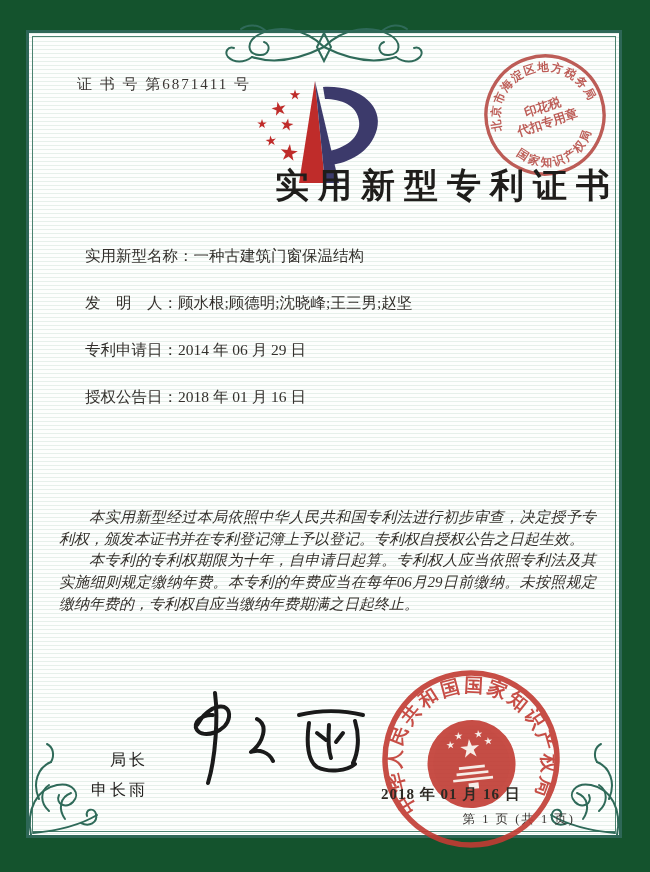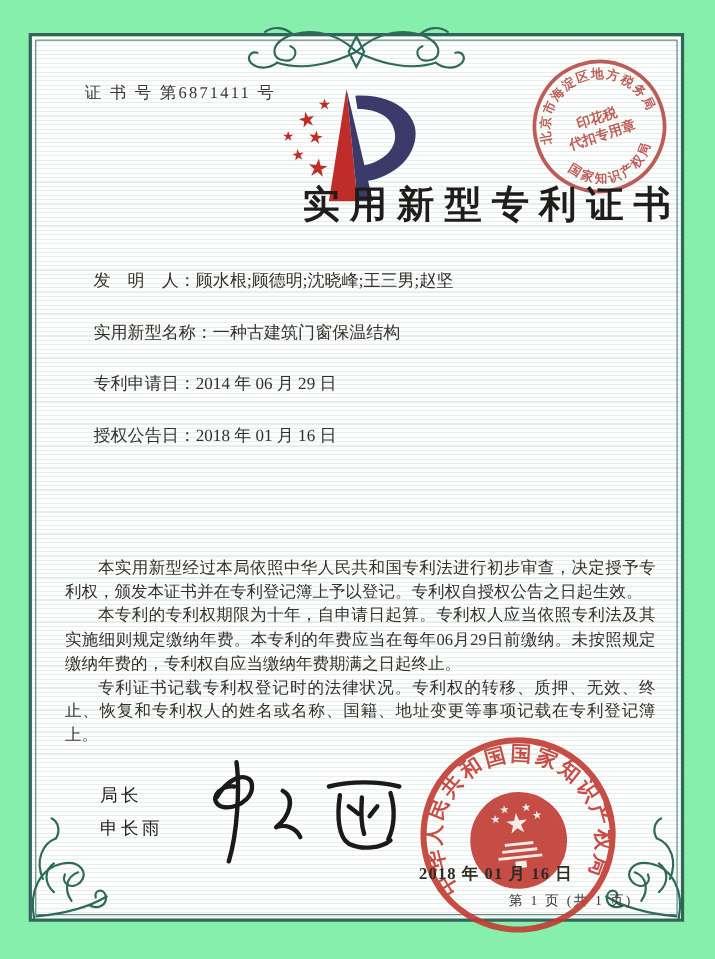--- a/index.html
+++ b/index.html
@@ -1,20 +1,20 @@
 <!DOCTYPE html>
 <html><head>
 <meta charset="utf-8">
 <style>
   html,body{margin:0;padding:0;}
   body{
     width:650px;height:872px;background:#ffffff;position:relative;overflow:hidden;
     font-family:"Liberation Serif","DejaVu Serif",serif;color:#2f2b28;
   }
-  .photo{position:absolute;inset:0;background:#86efac;}
+  .photo{position:absolute;inset:0;background:#14532d;}
   
   .cert{
     position:absolute;left:26px;top:30px;width:596px;height:808px;
     background-color:#fdfefd;
     background-image:repeating-linear-gradient(to bottom,
       rgba(125,175,150,0.18) 0px, rgba(125,175,150,0.18) 1px,
       rgba(255,255,255,0) 1px, rgba(255,255,255,0) 4px);
     border:3px solid #2e6757;
     box-sizing:border-box;
   }
@@ -27,23 +27,23 @@
     font-size:34px;font-weight:bold;letter-spacing:9px;color:#1f1d1b;white-space:pre;
   }
   .fields{position:absolute;left:56px;top:213px;right:30px;font-size:15.5px;color:#33302c;}
   .frow{height:47px;line-height:19px;white-space:pre;}
   .flabel{white-space:pre;}
   .fvalue{white-space:pre;}
   .paras{
     position:absolute;left:30px;top:474px;width:537px;
     font-size:15px;line-height:21.7px;text-align:justify;color:#34302b;
   }
-  .paras p{margin:0;text-indent:2em;}
-  .signer{position:absolute;left:62px;top:676px;font-family:"Liberation Sans","DejaVu Sans",sans-serif;
-    font-size:16px;color:#23211f;letter-spacing:3px;line-height:30px;}
+  .paras p{margin:0;text-indent:2em;font-style:italic;}
+  .signer{position:absolute;left:62px;top:712px;font-family:"Liberation Sans","DejaVu Sans",sans-serif;
+    font-size:16px;color:#23211f;letter-spacing:3px;line-height:30px;text-align:right;}
   .signature{position:absolute;left:128px;top:652px;width:230px;height:115px;z-index:4;}
   .office-seal{position:absolute;left:348px;top:632px;width:188px;height:188px;transform:rotate(-6deg);opacity:.9;z-index:2;}
   .seal-date{position:absolute;left:352px;top:752px;z-index:3;font-size:15px;font-weight:bold;
     letter-spacing:1px;color:#2e2a24;white-space:pre;}
   .footer{position:absolute;left:0;right:44px;top:778px;text-align:right;font-size:12.5px;
     letter-spacing:2px;color:#3a3633;white-space:pre;}
   .top-ornament{position:absolute;left:50%;top:-16px;transform:translateX(-50%);width:240px;height:62px;}
   .flourish{position:absolute;width:104px;height:104px;bottom:-6px;}
   .flourish.left{left:-8px;}
   .flourish.right{right:-8px;transform:scaleX(-1);}
@@ -124,30 +124,29 @@
       <text font-size="11.5" fill="#b8504a" letter-spacing="2" font-weight="bold">
         <textPath href="#taxBottom" xlink:href="#taxBottom" startOffset="50%" text-anchor="middle">国家知识产权局</textPath>
       </text>
       <text x="66" y="62" text-anchor="middle" font-size="12.5" fill="#b8504a" font-weight="bold">印花税</text>
       <text x="66" y="78" text-anchor="middle" font-size="12.5" fill="#b8504a" font-weight="bold">代扣专用章</text>
     </svg>
 
     <div class="title">实用新型专利证书</div>
 
     <div class="fields">
+      <div class="frow"><span class="flabel">实用新型名称：</span><span class="fvalue">一种古建筑门窗保温结构</span></div>
       <div class="frow"><span class="flabel">发　明　人：</span><span class="fvalue">顾水根;顾德明;沈晓峰;王三男;赵坚</span></div>
-      <div class="frow"><span class="flabel">实用新型名称：</span><span class="fvalue">一种古建筑门窗保温结构</span></div>
       <div class="frow"><span class="flabel">专利申请日：</span><span class="fvalue">2014 年 06 月 29 日</span></div>
       <div class="frow"><span class="flabel">授权公告日：</span><span class="fvalue">2018 年 01 月 16 日</span></div>
     </div>
 
     <div class="paras">
       <p>本实用新型经过本局依照中华人民共和国专利法进行初步审查，决定授予专利权，颁发本证书并在专利登记簿上予以登记。专利权自授权公告之日起生效。</p>
       <p>本专利的专利权期限为十年，自申请日起算。专利权人应当依照专利法及其实施细则规定缴纳年费。本专利的年费应当在每年06月29日前缴纳。未按照规定缴纳年费的，专利权自应当缴纳年费期满之日起终止。</p>
-      <p>专利证书记载专利权登记时的法律状况。专利权的转移、质押、无效、终止、恢复和专利权人的姓名或名称、国籍、地址变更等事项记载在专利登记簿上。</p>
     </div>
 
     <div class="signer">
       <div>局长</div>
       <div>申长雨</div>
     </div>
 
     <svg class="signature" viewBox="0 0 230 115">
       <g stroke="#1a1a1a" stroke-width="4" fill="none" stroke-linecap="round" stroke-linejoin="round">
         <path d="M40,40 C52,18 74,16 72,32 C70,47 46,54 40,45 C35,38 45,29 56,30"></path>

